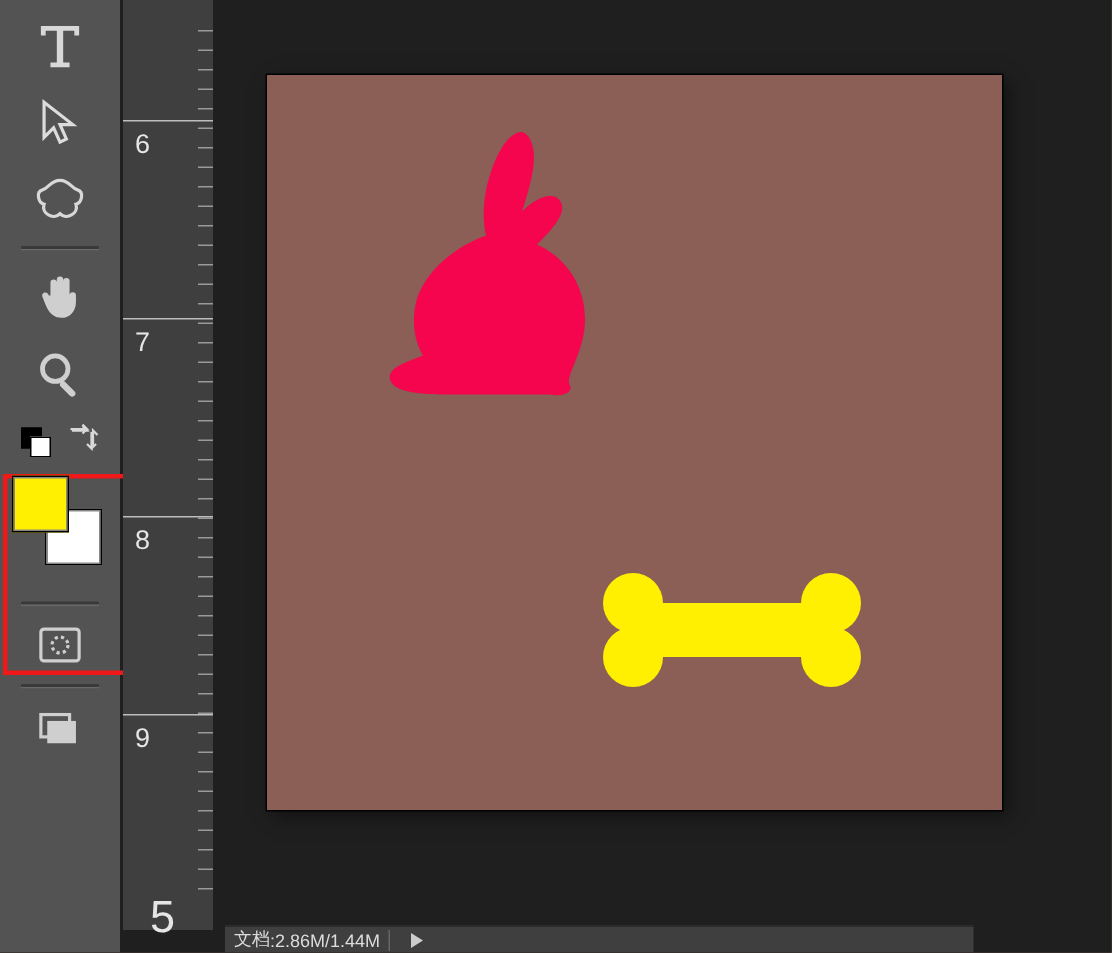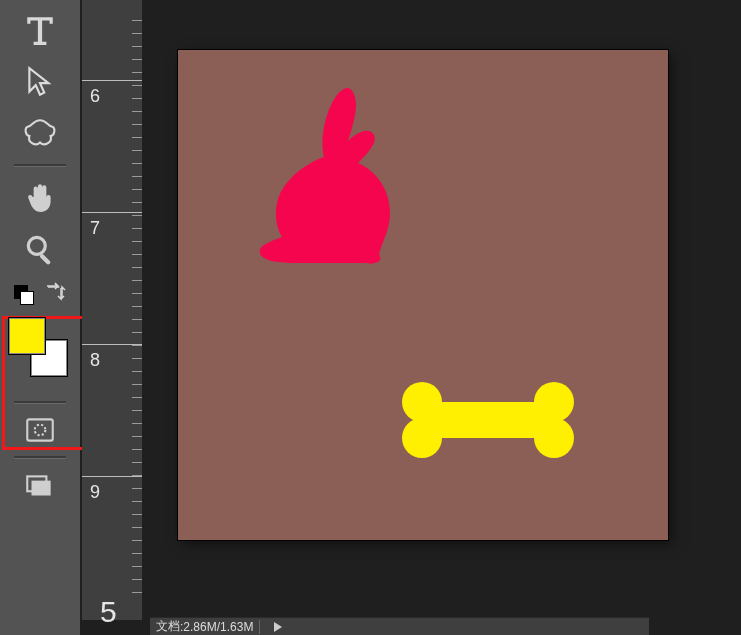--- a/index.html
+++ b/index.html
@@ -331,18 +331,18 @@
           <circle cx="156" cy="22" r="20"></circle>
           <circle cx="156" cy="58" r="20"></circle>
           <rect x="22" y="22" width="136" height="36"></rect>
         </g>
       </svg>
     </div>
   </div>
 
   <div class="status-bar">
     <span>文档</span>
-    <span>:2.86M/1.63M</span>
+    <span>:2.86M/1.44M</span>
     <div class="sep"></div>
     <div class="play"></div>
   </div>
 
 </div>
 
 </body></html>

